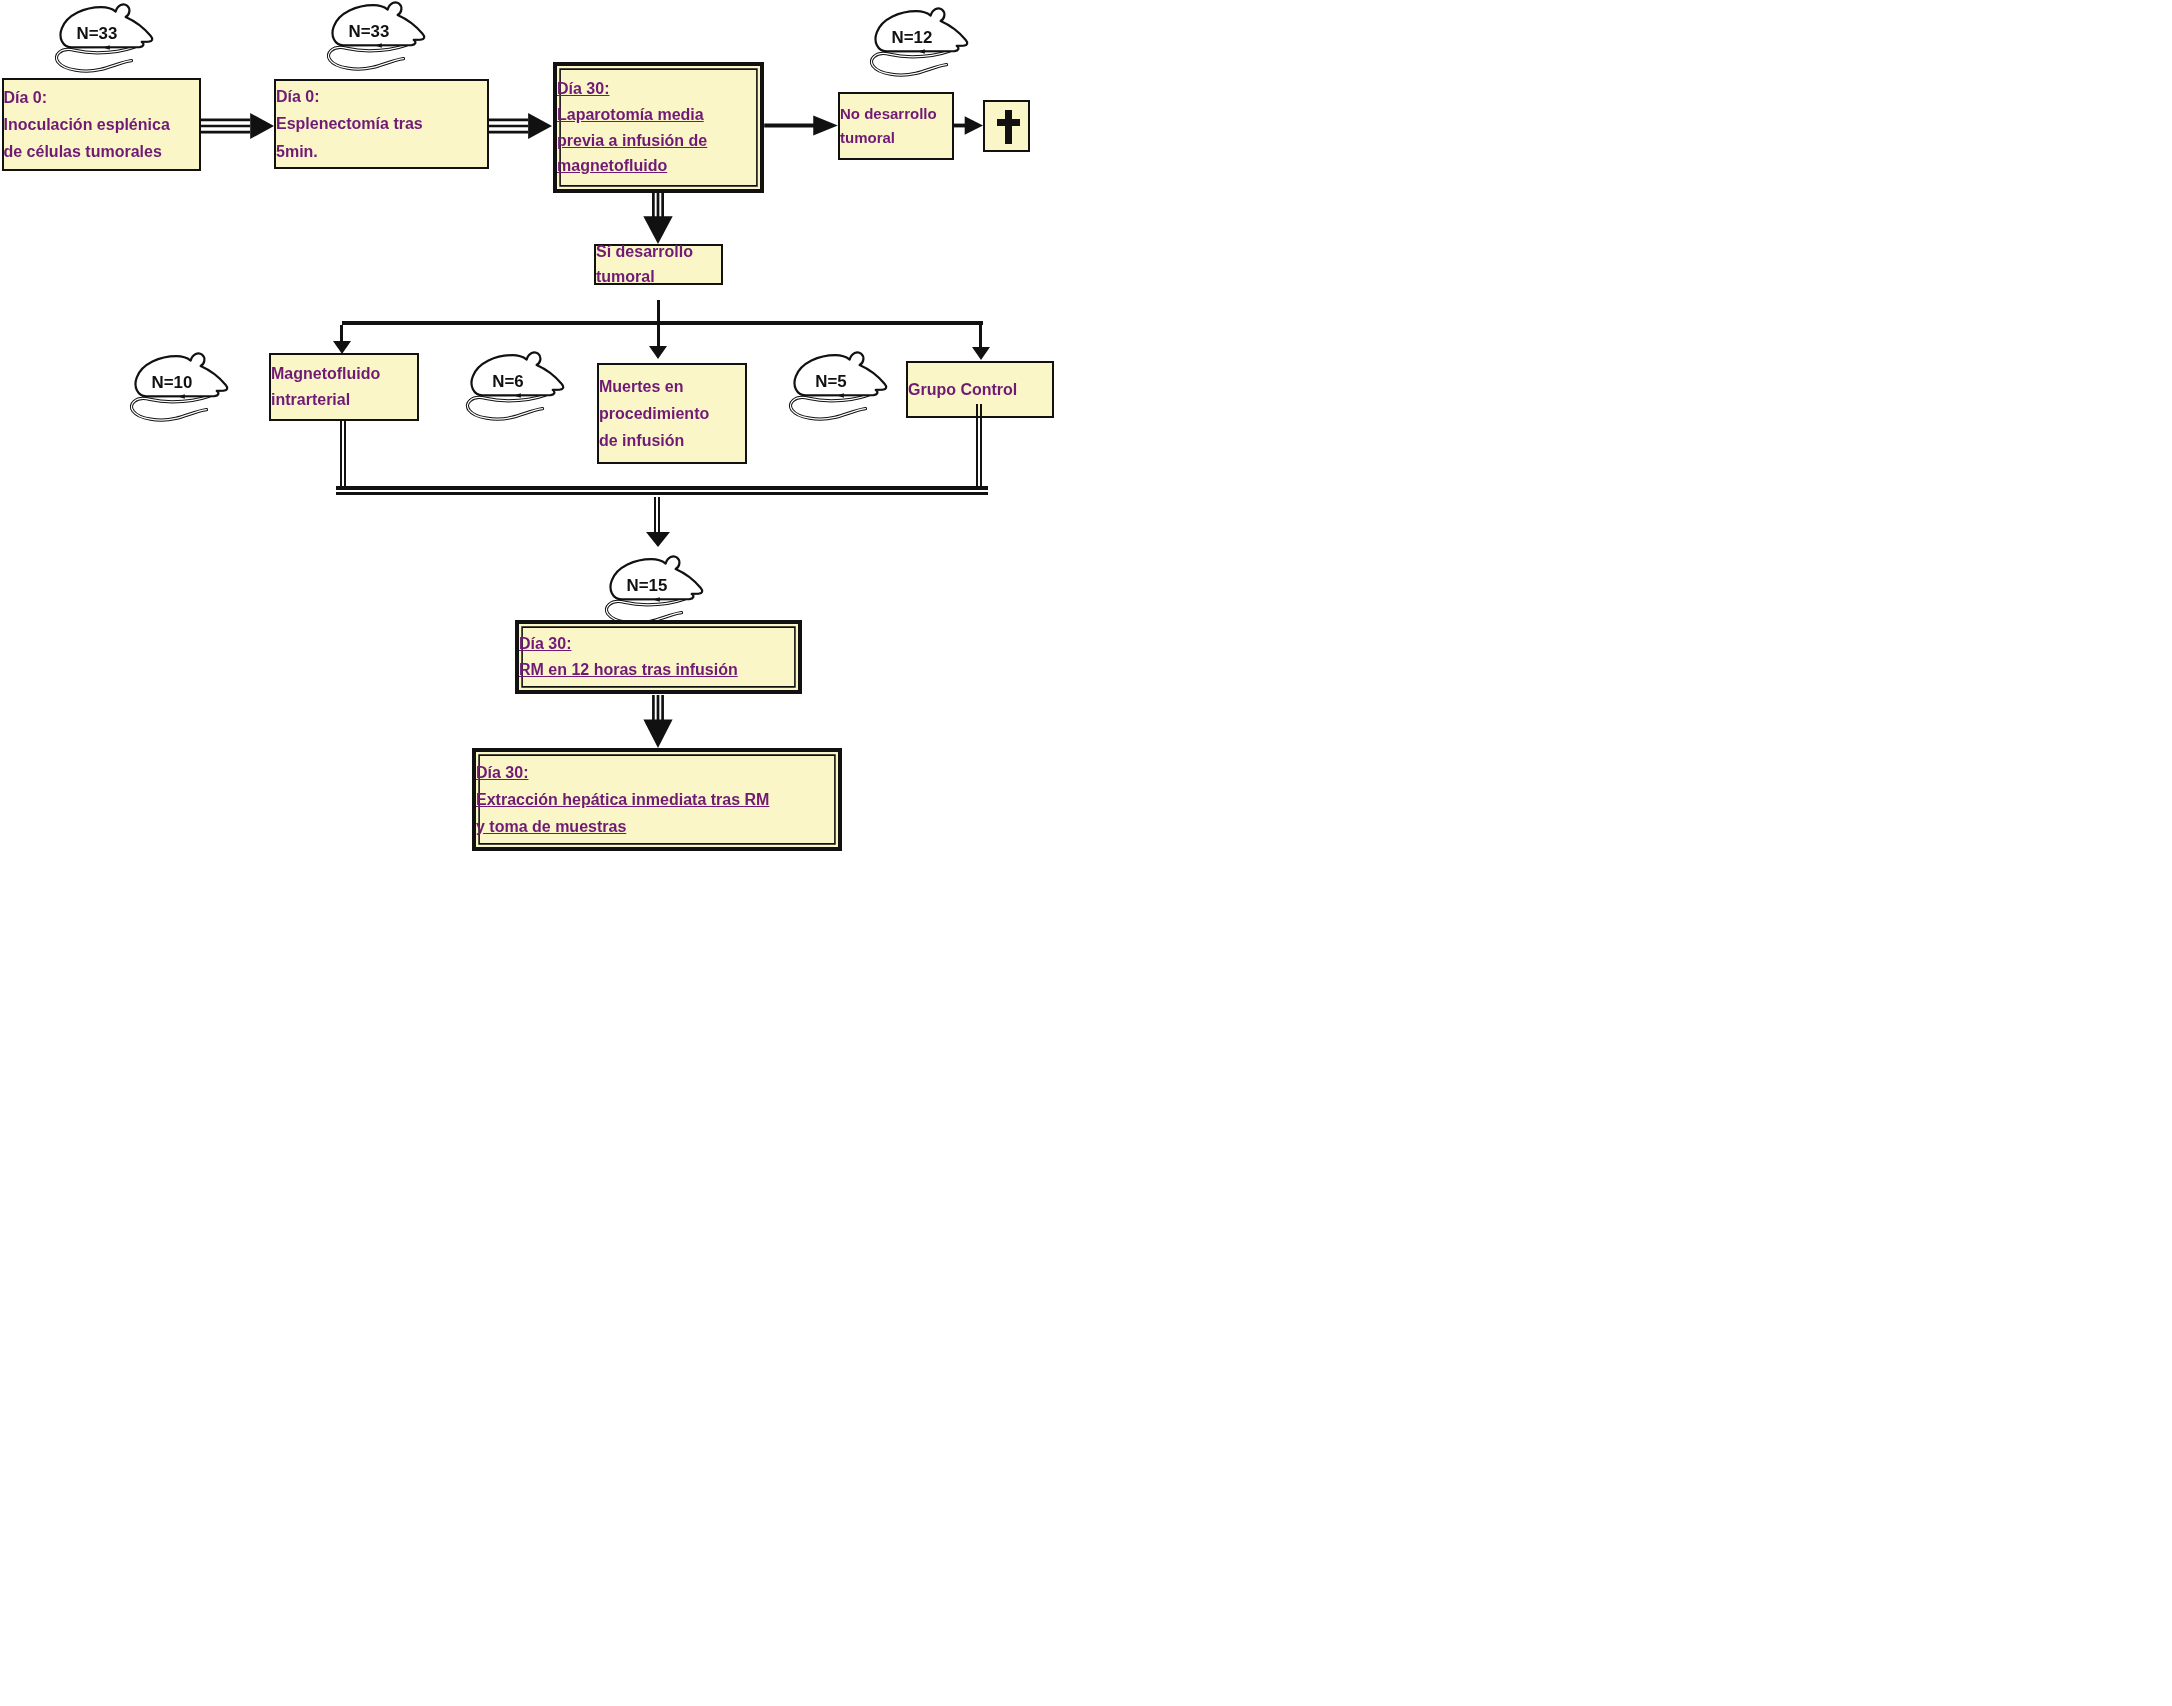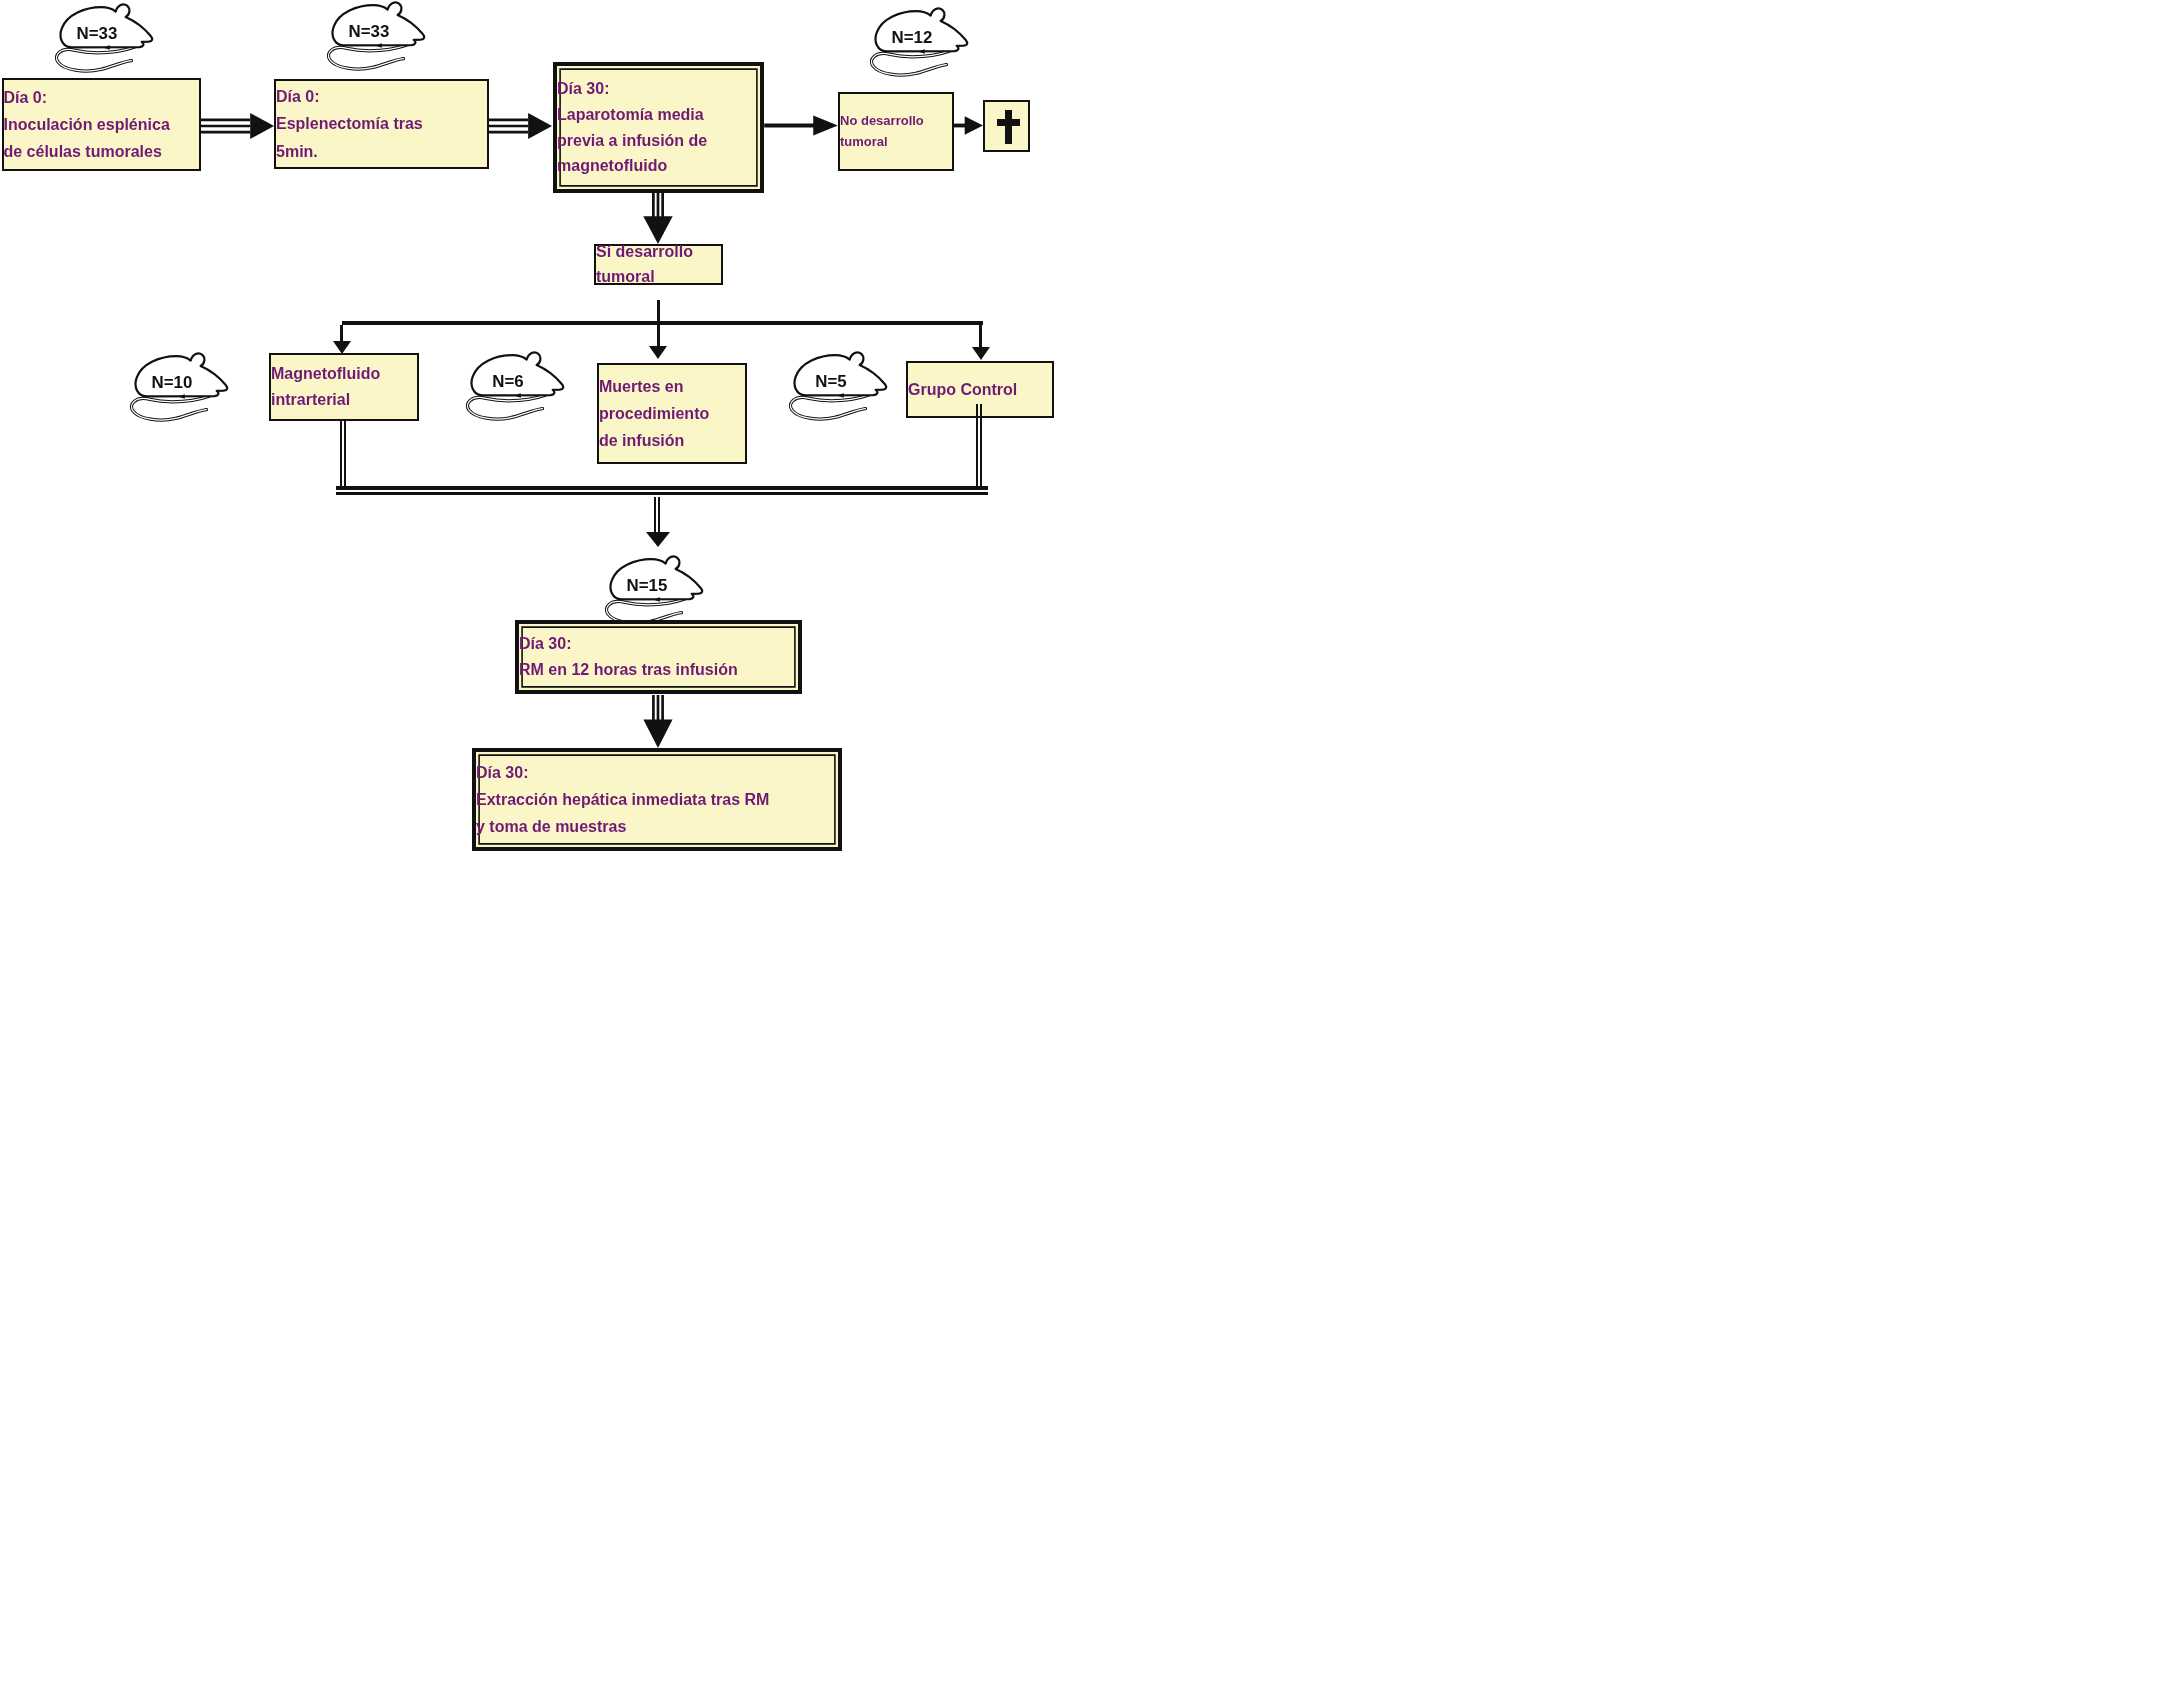--- a/index.html
+++ b/index.html
@@ -9,20 +9,21 @@
     overflow:hidden;
   }
   .box{
     position:absolute;background:#FAF6C8;border:2.3px solid #111;
     display:flex;flex-direction:column;justify-content:center;align-items:flex-start;
     text-align:center;font-size:16px;line-height:1.7;box-sizing:border-box;
   }
   .box.double{
     border-width:4.6px;
     box-shadow:inset 0 0 0 2.3px #FAF6C8, inset 0 0 0 3.9px #111;
+    text-decoration:underline;
   }
   .box .line{white-space:nowrap;}
   .vline{position:absolute;background:#111;}
   .hline{position:absolute;background:#111;}
   .vline2{
     position:absolute;width:2.3px;background:transparent;
     border-left:2.3px solid #111;border-right:2.3px solid #111;
   }
   .band{
     position:absolute;height:2.3px;background:#fff;
@@ -122,21 +123,21 @@
     <div class="line">Laparotomía media</div>
     <div class="line">previa a infusión de</div>
     <div class="line">magnetofluido</div>
   </div>
 
   <svg class="arrow" style="left:764px;top:114px" width="74" height="23" viewBox="0 0 96 30">
     <line x1="0" y1="15" x2="66" y2="15" stroke="#111" stroke-width="5"></line>
     <polygon points="64,2 96,15 64,28" fill="#111"></polygon>
   </svg>
 
-  <div class="box" style="left:838px;top:92px;width:116px;height:79px;font-size:13px;line-height:1.6">
+  <div class="box" style="left:838px;top:92px;width:116px;height:68px;font-size:15px;line-height:1.6">
     <div class="line">No desarrollo</div>
     <div class="line">tumoral</div>
   </div>
 
   <svg class="arrow" style="left:954px;top:114px" width="29" height="23" viewBox="0 0 38 30">
     <line x1="0" y1="15" x2="16" y2="15" stroke="#111" stroke-width="5"></line>
     <polygon points="14,3 38,15 14,27" fill="#111"></polygon>
   </svg>
 
   <div class="crossbox" style="left:983px;top:100px;width:47px;height:52px">

